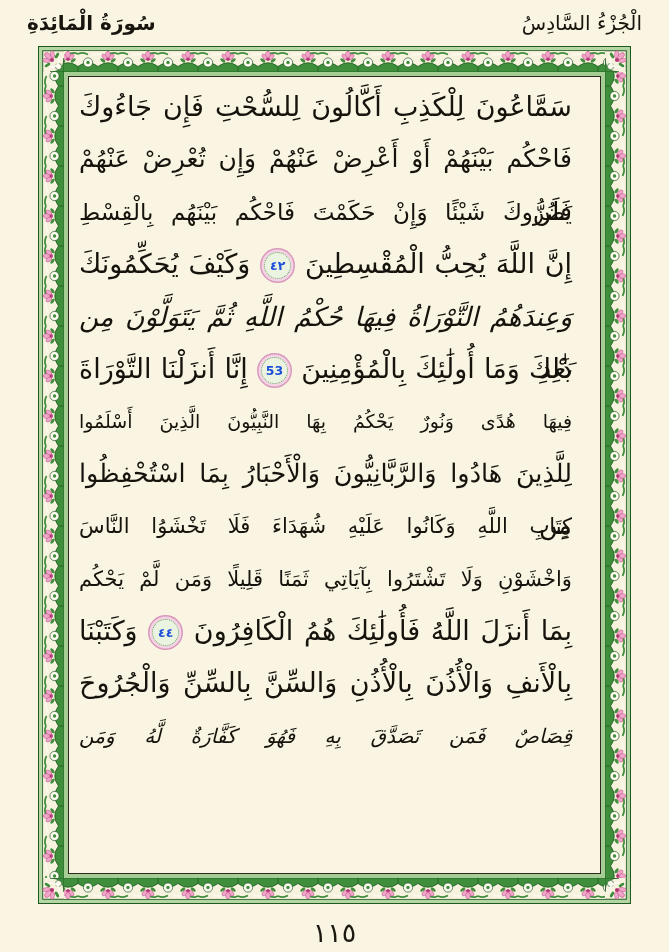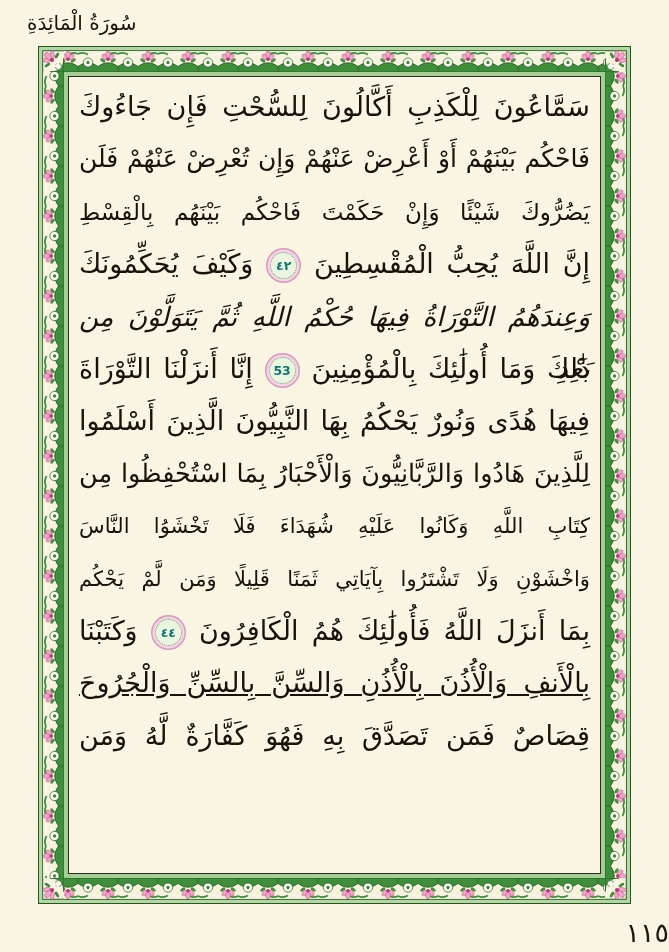--- a/index.html
+++ b/index.html
@@ -11,21 +11,21 @@
   }
   .page { position:relative; width:669px; height:952px; background:#faf5e3; }
 
   
   .hdr {
     position:absolute; top:6px;
     color:#17150e; font-size:20px; line-height:34px;
     direction:rtl; white-space:nowrap;
   }
   .hdr-right { right:27px; }
-  .hdr-left  { left:27px; }
+  .hdr-left  { left:27px;font-weight:bold; }
 
   
   .frame { position:absolute; left:38px; top:46px; width:593px; height:858px; }
   .inner-frame {
     position:absolute; inset:24px; z-index:1;
     border:1.6px solid #2b2b21; background:#a6cd94;
   }
   .bstrip { position:absolute; z-index:2; display:block; }
   .bstrip.top    { left:0; top:0; }
   .bstrip.bottom { left:0; bottom:0; }
@@ -36,42 +36,42 @@
   .bcorner.tr { right:0; top:0; transform:scaleX(-1); }
   .bcorner.bl { left:0; bottom:0; transform:scaleY(-1); }
   .bcorner.br { right:0; bottom:0; transform:scale(-1,-1); }
 
   
   .text-surface {
     position:absolute; inset:30px; z-index:4;
     border:1.6px solid #2b2b21;
     background:#faf5e3;
     direction:rtl;
-    padding:4px 10px 0 10px;
+    padding:4px 28px 0 10px;
   }
   .mushaf-line {
     height:52.4px; line-height:52.4px;
     text-align:justify; text-align-last:justify;
     color:#16130c; font-size:27px;
     font-family:"DejaVu Sans", sans-serif;
   }
   .aya {
     display:inline-block; width:25px; height:25px; line-height:25px;
     border-radius:50%; text-align:center; vertical-align:middle;
-    background:#eaf4e1; color:#0f766e;
+    background:#eaf4e1; color:#1d4ed8;
     font-size:12.5px; font-weight:bold;
     border:1px dotted #6f9e66;
     box-shadow:0 0 0 2.5px #f4d3e4, 0 0 0 4px #d898bb;
     margin:2px 4px; text-align-last:center;
   }
 
   
   .page-num {
     position:absolute; left:0; right:0; bottom:4px;
-    text-align:right; color:#1b1810;
+    text-align:center; color:#1b1810;
     font-size:27px; letter-spacing:3px; direction:rtl;
   }
 </style>
 </head>
 <body>
 
 <svg width="0" height="0" style="position:absolute" aria-hidden="true">
   <defs>
     <g id="band-tile">
       <rect x="0" y="0" width="40" height="1.2" fill="#1d5a1e"></rect>
@@ -104,20 +104,21 @@
       <ellipse cx="14.5" cy="8.5" rx="2" ry="3.8" fill="#f1a5c8" stroke="#b23a72" stroke-width="0.4" transform="rotate(-10 14.5 8.5)"></ellipse>
       <circle cx="14" cy="14" r="2.1" fill="#b23a72"></circle>
       <ellipse cx="19" cy="9.5" rx="1.5" ry="3.2" fill="#3e8e3c" transform="rotate(30 19 9.5)"></ellipse>
       <ellipse cx="9.5" cy="19" rx="1.5" ry="3.2" fill="#3e8e3c" transform="rotate(60 9.5 19)"></ellipse>
     </g>
   </defs>
 </svg>
 
 <div class="page">
 
+  <div class="hdr hdr-right">الْجُزْءُ السَّادِسُ</div>
   <div class="hdr hdr-left">سُورَةُ الْمَائِدَةِ</div>
 
   <div class="frame">
 
     <div class="inner-frame"></div>
 
     <svg class="bstrip top" width="593" height="26">
       <defs>
           <pattern id="pat-t" patternUnits="userSpaceOnUse" width="40" height="26">
             <use href="#band-tile"></use>
@@ -163,24 +164,24 @@
         <use href="#corner-tile"></use>
       </svg>
 
     <div class="text-surface">
         <div class="mushaf-line" style="font-size: 27px;"><span>سَمَّاعُونَ لِلْكَذِبِ أَكَّالُونَ لِلسُّحْتِ فَإِن جَاءُوكَ</span></div>
         <div class="mushaf-line" style="font-size: 25px;"><span>فَاحْكُم بَيْنَهُمْ أَوْ أَعْرِضْ عَنْهُمْ وَإِن تُعْرِضْ عَنْهُمْ فَلَن</span></div>
         <div class="mushaf-line" style="font-size: 23px;"><span>يَضُرُّوكَ شَيْئًا وَإِنْ حَكَمْتَ فَاحْكُم بَيْنَهُم بِالْقِسْطِ</span></div>
         <div class="mushaf-line" style="font-size: 27px;"><span>إِنَّ اللَّهَ يُحِبُّ الْمُقْسِطِينَ</span> <span class="aya">٤٢</span> <span>وَكَيْفَ يُحَكِّمُونَكَ</span></div>
         <div class="mushaf-line" style="font-size: 26.5px; font-style: italic;"><span>وَعِندَهُمُ التَّوْرَاةُ فِيهَا حُكْمُ اللَّهِ ثُمَّ يَتَوَلَّوْنَ مِن بَعْدِ</span></div>
         <div class="mushaf-line" style="font-size: 27px;"><span>ذَٰلِكَ وَمَا أُولَٰئِكَ بِالْمُؤْمِنِينَ</span> <span class="aya">53</span> <span>إِنَّا أَنزَلْنَا التَّوْرَاةَ</span></div>
-        <div class="mushaf-line" style="font-size: 27px;"><span>فِيهَا هُدًى وَنُورٌ يَحْكُمُ بِهَا النَّبِيُّونَ الَّذِينَ أَسْلَمُوا</span></div>
+        <div class="mushaf-line" style="font-size: 19px;"><span>فِيهَا هُدًى وَنُورٌ يَحْكُمُ بِهَا النَّبِيُّونَ الَّذِينَ أَسْلَمُوا</span></div>
         <div class="mushaf-line" style="font-size: 25.5px; font-family: Liberation Serif, serif;"><span>لِلَّذِينَ هَادُوا وَالرَّبَّانِيُّونَ وَالْأَحْبَارُ بِمَا اسْتُحْفِظُوا مِن</span></div>
         <div class="mushaf-line" style="font-size: 21px;"><span>كِتَابِ اللَّهِ وَكَانُوا عَلَيْهِ شُهَدَاءَ فَلَا تَخْشَوُا النَّاسَ</span></div>
         <div class="mushaf-line" style="font-size: 21px; font-family: Liberation Serif, serif;"><span>وَاخْشَوْنِ وَلَا تَشْتَرُوا بِآيَاتِي ثَمَنًا قَلِيلًا وَمَن لَّمْ يَحْكُم</span></div>
         <div class="mushaf-line" style="font-size: 27px;"><span>بِمَا أَنزَلَ اللَّهُ فَأُولَٰئِكَ هُمُ الْكَافِرُونَ</span> <span class="aya">٤٤</span> <span>وَكَتَبْنَا</span></div>
-        <div class="mushaf-line" style="font-size: 27px; text-decoration: underline;"><span>بِالْأَنفِ وَالْأُذُنَ بِالْأُذُنِ وَالسِّنَّ بِالسِّنِّ وَالْجُرُوحَ</span></div>
-        <div class="mushaf-line" style="font-size: 27px;"><span>قِصَاصٌ فَمَن تَصَدَّقَ بِهِ فَهُوَ كَفَّارَةٌ لَّهُ وَمَن</span></div>
+        <div class="mushaf-line" style="font-size: 27px;"><span>بِالْأَنفِ وَالْأُذُنَ بِالْأُذُنِ وَالسِّنَّ بِالسِّنِّ وَالْجُرُوحَ</span></div>
+        <div class="mushaf-line" style="font-size: 20px; font-style: italic;"><span>قِصَاصٌ فَمَن تَصَدَّقَ بِهِ فَهُوَ كَفَّارَةٌ لَّهُ وَمَن</span></div>
       </div>
   </div>
 
   <div class="page-num">١١٥</div>
 </div>
 
 </body></html>

